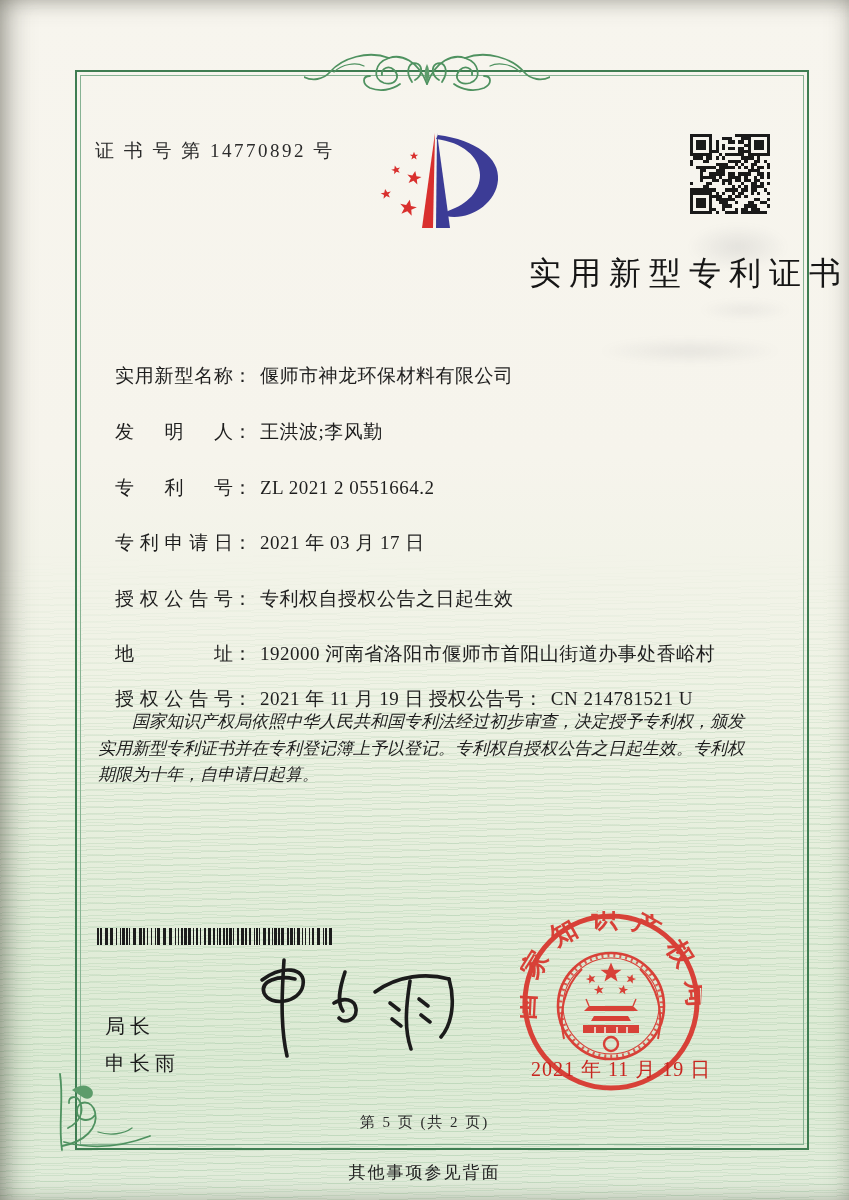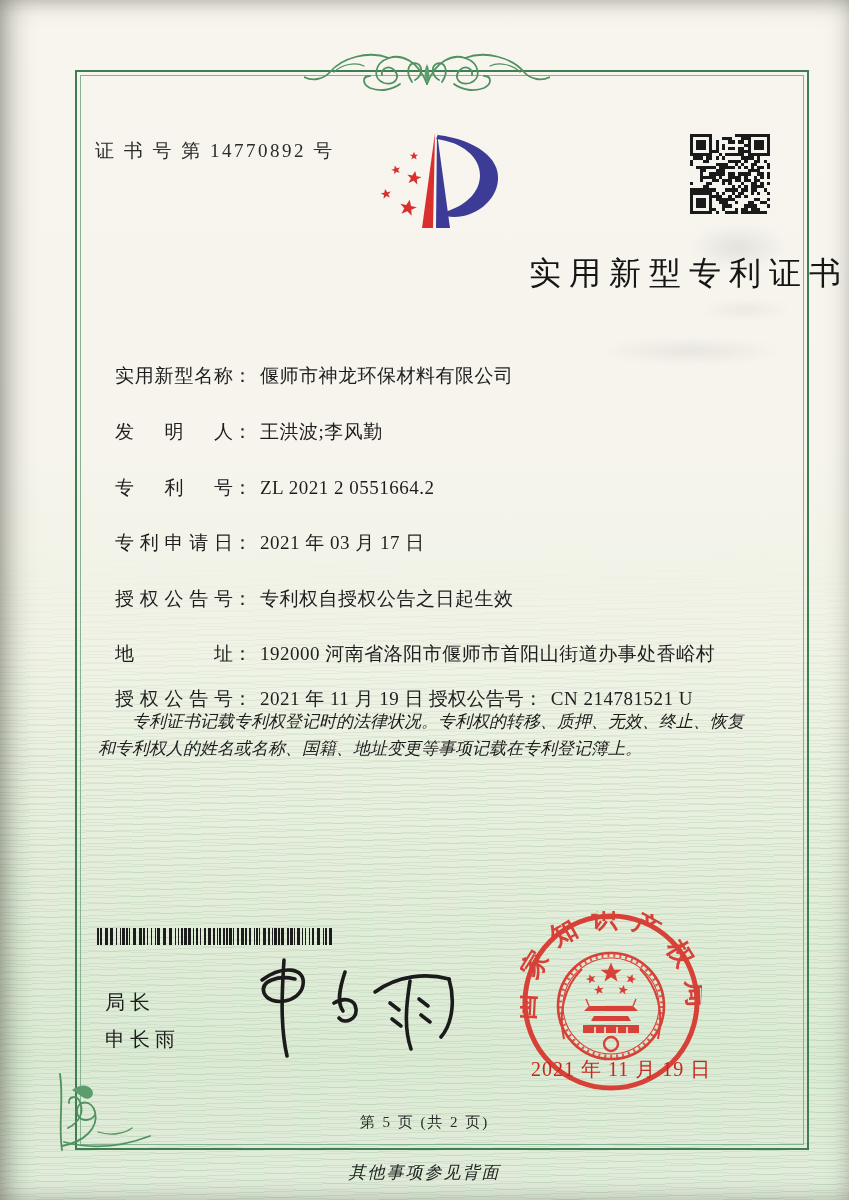--- a/index.html
+++ b/index.html
@@ -47,30 +47,30 @@
   .fvalue{letter-spacing:.5px;}
   .second{}
 
   .body-text{position:absolute;left:98px;top:709px;width:658px;font-size:17px;line-height:26.5px;
     color:#1c1c1c;font-style:italic;}
   .body-text p{margin:0;text-indent:2em;}
 
   .barcode{position:absolute;left:97px;top:928px;width:240px;height:17px;display:flex;align-items:stretch;}
   .barcode span{display:block;height:100%;}
 
-  .director{position:absolute;left:105px;top:984px;font-size:20px;letter-spacing:5px;color:#1d1d1d;line-height:37px;}
+  .director{position:absolute;left:105px;top:1008px;font-size:20px;letter-spacing:5px;color:#1d1d1d;line-height:37px;}
   .signature{position:absolute;left:248px;top:950px;width:215px;height:112px;}
 
   .seal{position:absolute;left:520px;top:911px;width:182px;height:182px;opacity:.92;}
   .seal-date{position:absolute;left:531px;top:1056px;font-size:20px;color:#c9251f;letter-spacing:1px;white-space:nowrap;}
 
   .page-indicator{position:absolute;left:0;top:1113px;width:100%;text-align:center;font-size:15px;
     letter-spacing:2px;color:#2b2b2b;}
   .back-note{position:absolute;left:0;top:1161px;width:100%;text-align:center;font-size:17px;
-    letter-spacing:2px;color:#222;font-style:italic;}
+    letter-spacing:2px;color:#222;}
 
   .orn-top{position:absolute;left:304px;top:50px;width:246px;height:46px;}
   .orn-corner{position:absolute;left:54px;top:1070px;width:102px;height:82px;}
 </style>
 </head>
 <body>
 
 <div class="page">
   <div class="guilloche"></div>
 
@@ -389,21 +389,21 @@
     <div class="field-row" style="top:288px">
       <span class="flabel">地址</span><span class="colon">：</span><span class="fvalue">192000 河南省洛阳市偃师市首阳山街道办事处香峪村</span>
     </div>
     <div class="field-row" style="top:333px">
       <span class="flabel">授权公告号</span><span class="colon">：</span><span class="fvalue">2021 年 11 月 19 日</span>
       <span class="second">授权公告号</span><span class="colon">：</span><span class="fvalue">CN 214781521 U</span>
     </div>
   </div>
 
   <div class="body-text">
-    <p>专利证书记载专利权登记时的法律状况。专利权的转移、质押、无效、终止、恢复和专利权人的姓名或名称、国籍、地址变更等事项记载在专利登记簿上。</p>
+    <p>国家知识产权局依照中华人民共和国专利法经过初步审查，决定授予专利权，颁发实用新型专利证书并在专利登记簿上予以登记。专利权自授权公告之日起生效。专利权期限为十年，自申请日起算。</p>
   </div>
 
   <div class="barcode">
       <span style="width: 2px; background: rgb(28, 28, 28); margin-right: 1px;"></span>
       <span style="width: 2px; background: rgb(28, 28, 28); margin-right: 3px;"></span>
       <span style="width: 3px; background: rgb(28, 28, 28); margin-right: 2px;"></span>
       <span style="width: 3px; background: rgb(28, 28, 28); margin-right: 3px;"></span>
       <span style="width: 1px; background: rgb(28, 28, 28); margin-right: 3px;"></span>
       <span style="width: 1px; background: rgb(28, 28, 28); margin-right: 1px;"></span>
       <span style="width: 3px; background: rgb(28, 28, 28); margin-right: 1px;"></span>

